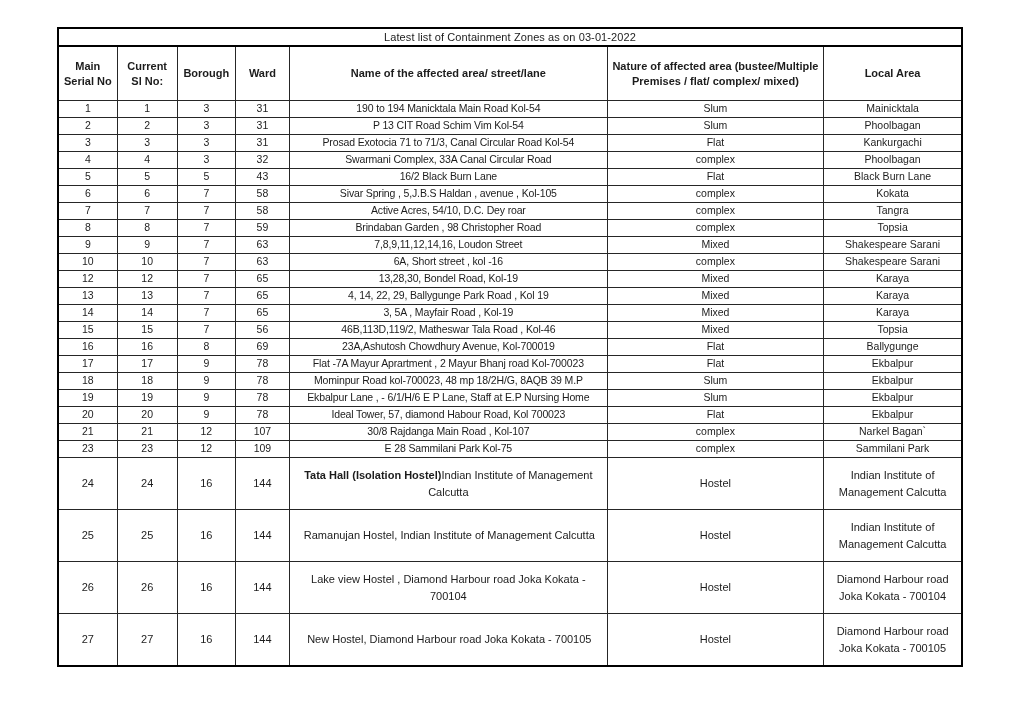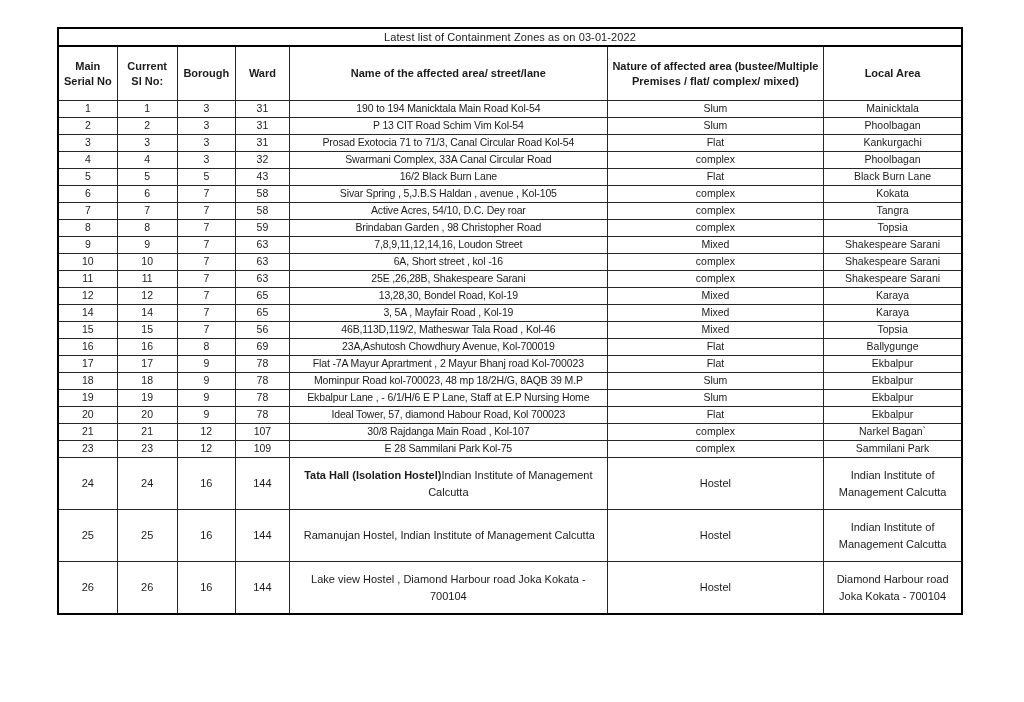--- a/index.html
+++ b/index.html
@@ -172,34 +172,34 @@
         <tr class="compact">
           <td>10</td>
           <td>10</td>
           <td>7</td>
           <td>63</td>
           <td>6A, Short street , kol -16</td>
           <td>complex</td>
           <td>Shakespeare Sarani</td>
         </tr>
         <tr class="compact">
-          <td>11</td>
-          <td>11</td>
-          <td>7</td>
-          <td>63</td>
-          <td>25E ,26,28B, Shakespeare Sarani</td>
-          <td>complex</td>
-          <td>Shakespeare Sarani</td>
-        </tr>
-        <tr class="compact">
           <td>12</td>
           <td>12</td>
           <td>7</td>
           <td>65</td>
           <td>13,28,30, Bondel Road, Kol-19</td>
+          <td>Mixed</td>
+          <td>Karaya</td>
+        </tr>
+        <tr class="compact">
+          <td>13</td>
+          <td>13</td>
+          <td>7</td>
+          <td>65</td>
+          <td>4, 14, 22, 29, Ballygunge Park Road , Kol 19</td>
           <td>Mixed</td>
           <td>Karaya</td>
         </tr>
         <tr class="compact">
           <td>14</td>
           <td>14</td>
           <td>7</td>
           <td>65</td>
           <td>3, 5A , Mayfair Road , Kol-19</td>
           <td>Mixed</td>
@@ -297,15 +297,24 @@
         </tr>
         <tr class="tall">
           <td>26</td>
           <td>26</td>
           <td>16</td>
           <td>144</td>
           <td>Lake view Hostel , Diamond Harbour road Joka Kokata - 700104</td>
           <td>Hostel</td>
           <td>Diamond Harbour road Joka Kokata - 700104</td>
         </tr>
+        <tr class="tall">
+          <td>27</td>
+          <td>27</td>
+          <td>16</td>
+          <td>144</td>
+          <td class="name-left">New Hostel, Diamond Harbour road Joka Kokata - 700105</td>
+          <td>Hostel</td>
+          <td>Diamond Harbour road Joka Kokata - 700105</td>
+        </tr>
       </tbody>
   </table>
 </div>
 
 </body></html>

